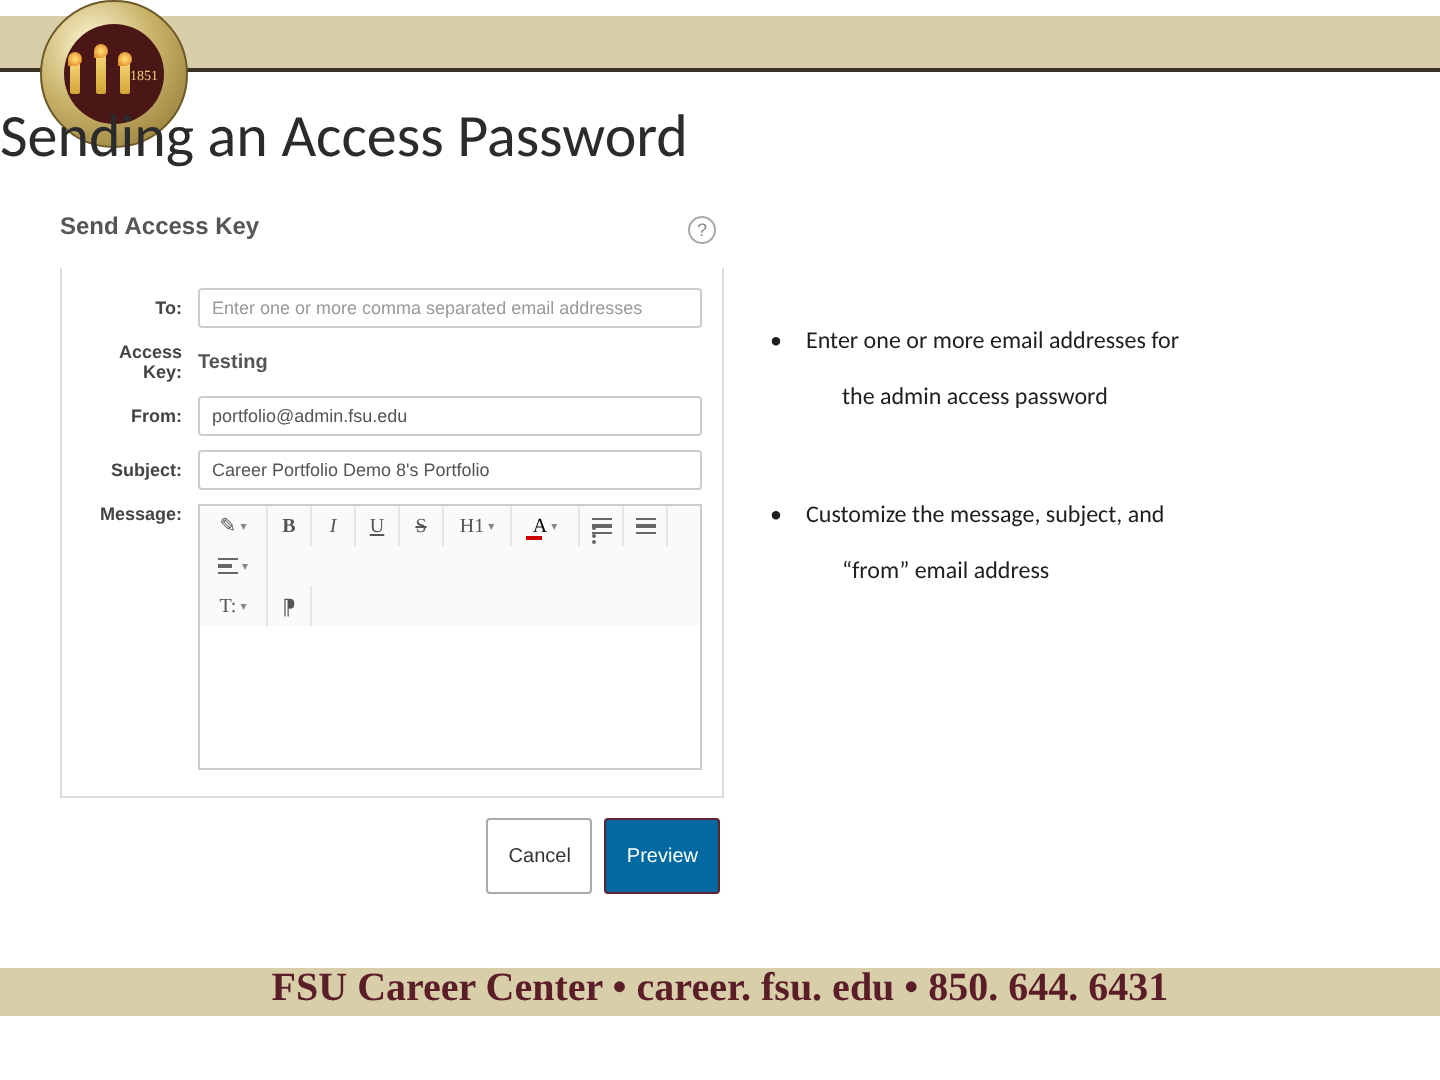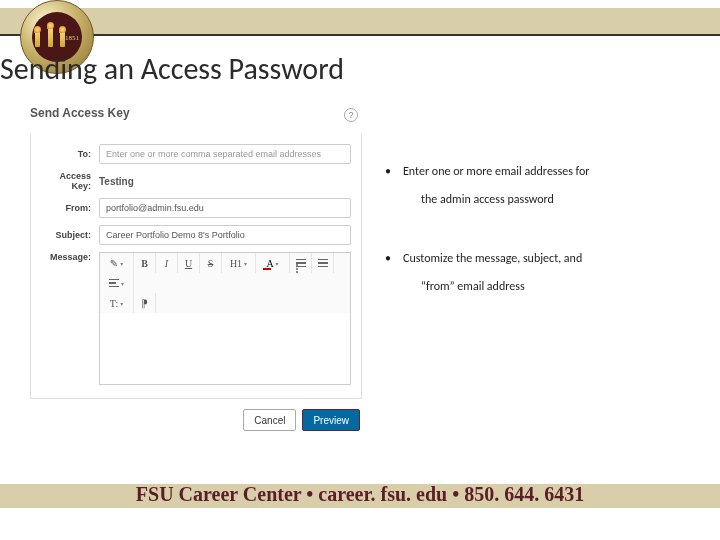--- a/index.html
+++ b/index.html
@@ -188,21 +188,21 @@
     background: #fafafa;
   }
   .form-actions {
     display: flex;
     justify-content: flex-end;
     gap: 6px;
     margin-top: 10px;
     padding: 0 2px;
   }
   .btn {
-    height: 22px;
+    height: 38px;
     padding: 0 10px;
     border: 1px solid #aaa;
     border-radius: 2px;
     font-size: 10px;
     display: flex;
     align-items: center;
     background: #fff;
     color: #333;
   }
   .btn.primary {

